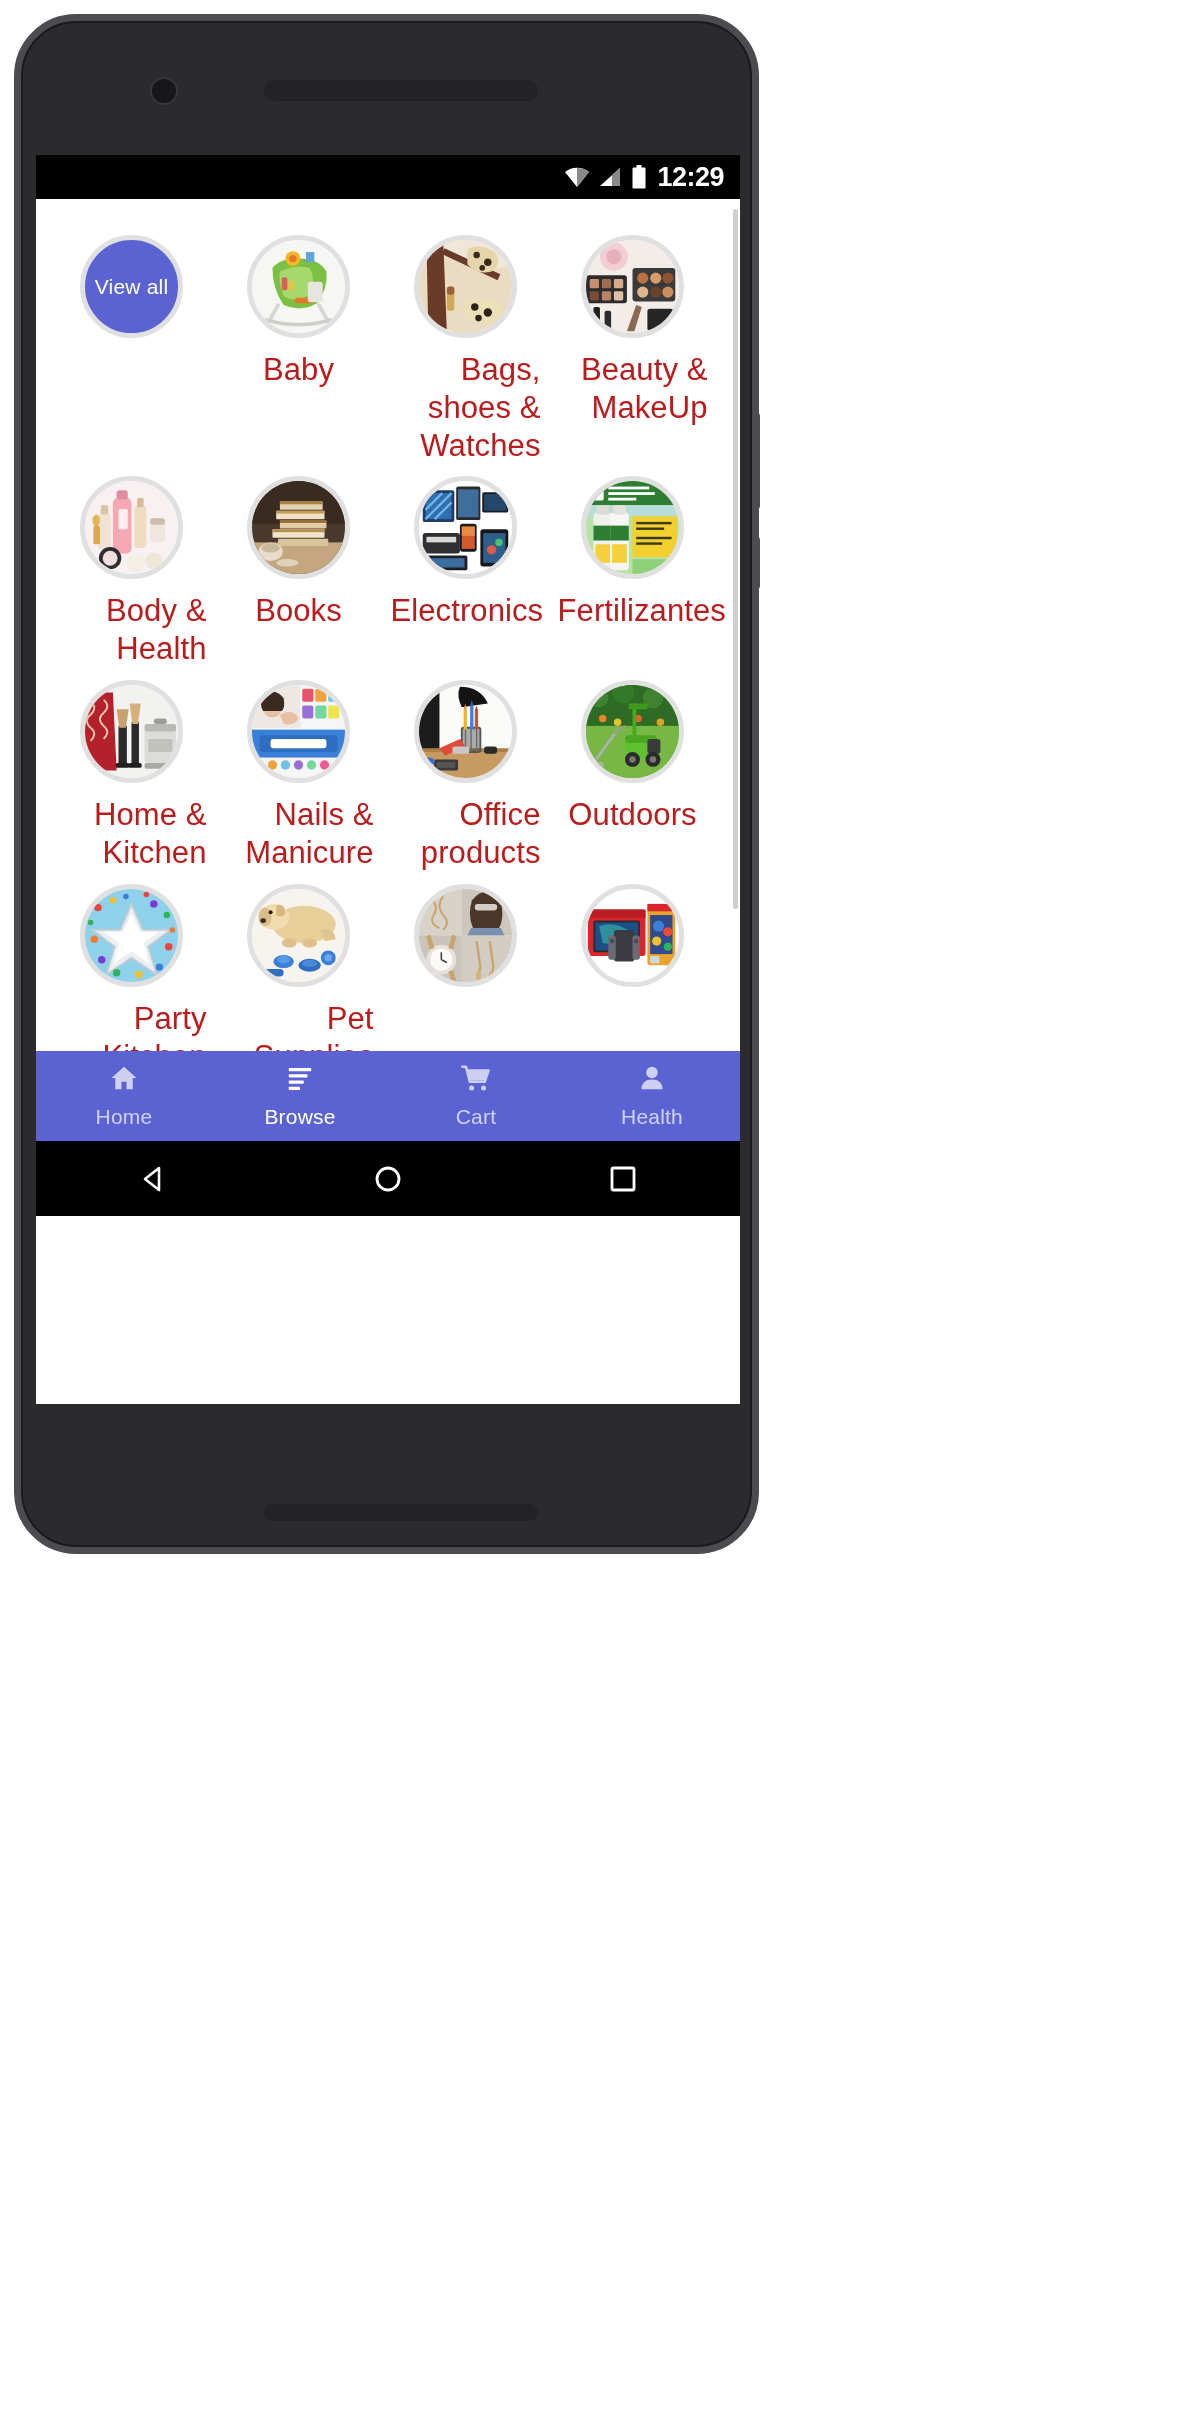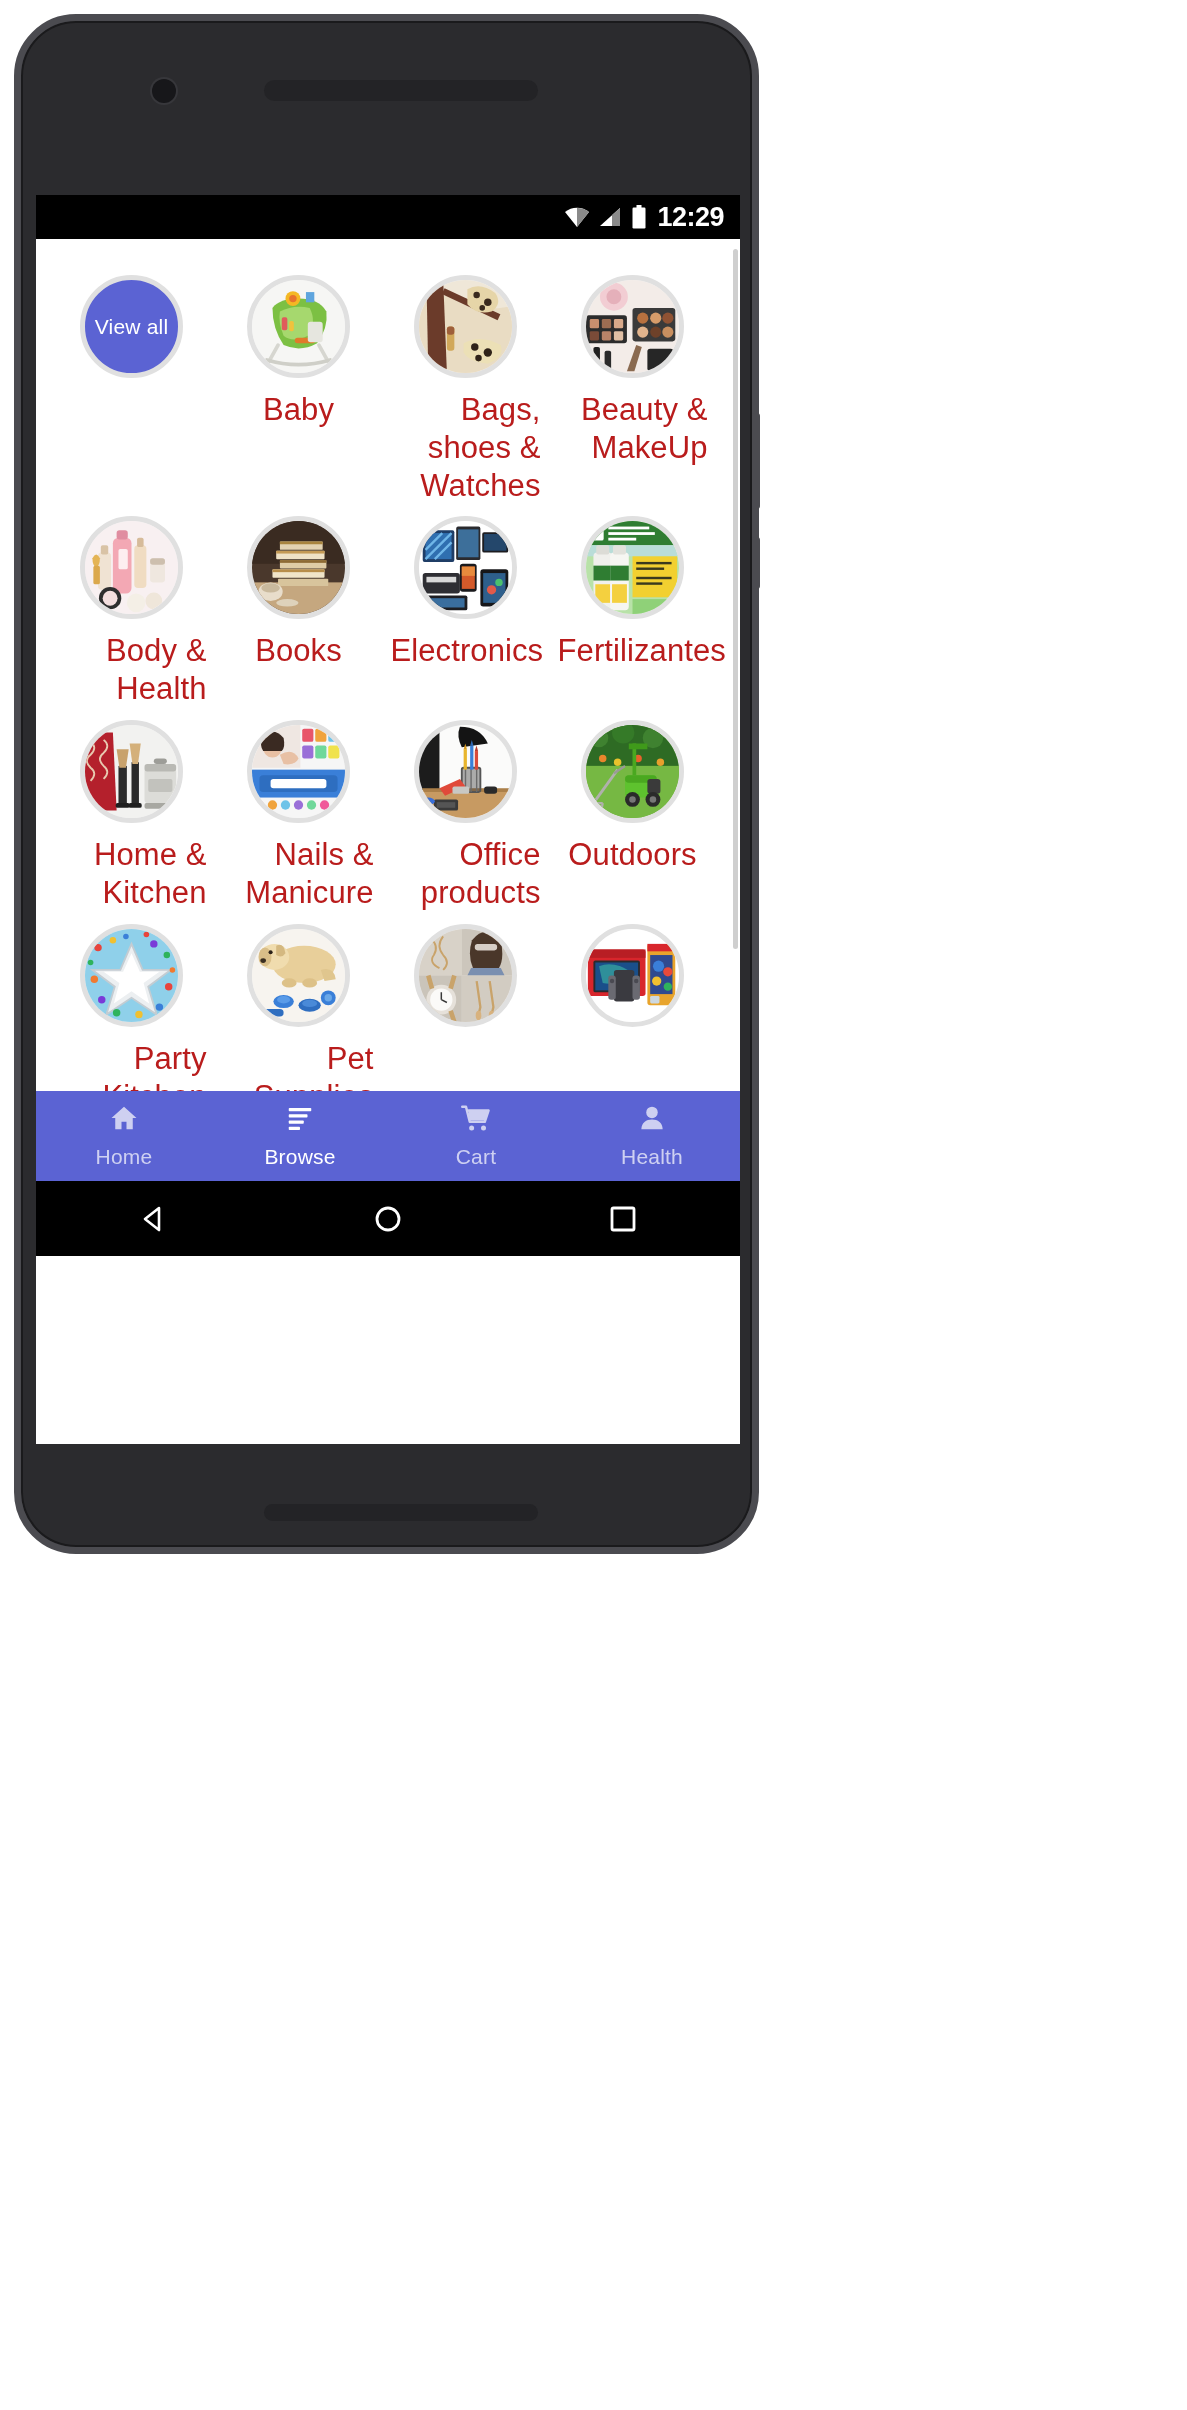--- a/index.html
+++ b/index.html
@@ -66,21 +66,20 @@
 
   
   .screen {
     position: absolute;
     left: 15px;
     top: 134px;
     width: 704px;
     height: 1249px;
     background: #ffffff;
     overflow: hidden;
-    margin-top: 40px;
   }
 
   
   .status-bar {
     height: 44px;
     background: #000000;
     display: flex;
     align-items: center;
     justify-content: flex-end;
     padding-right: 16px;

